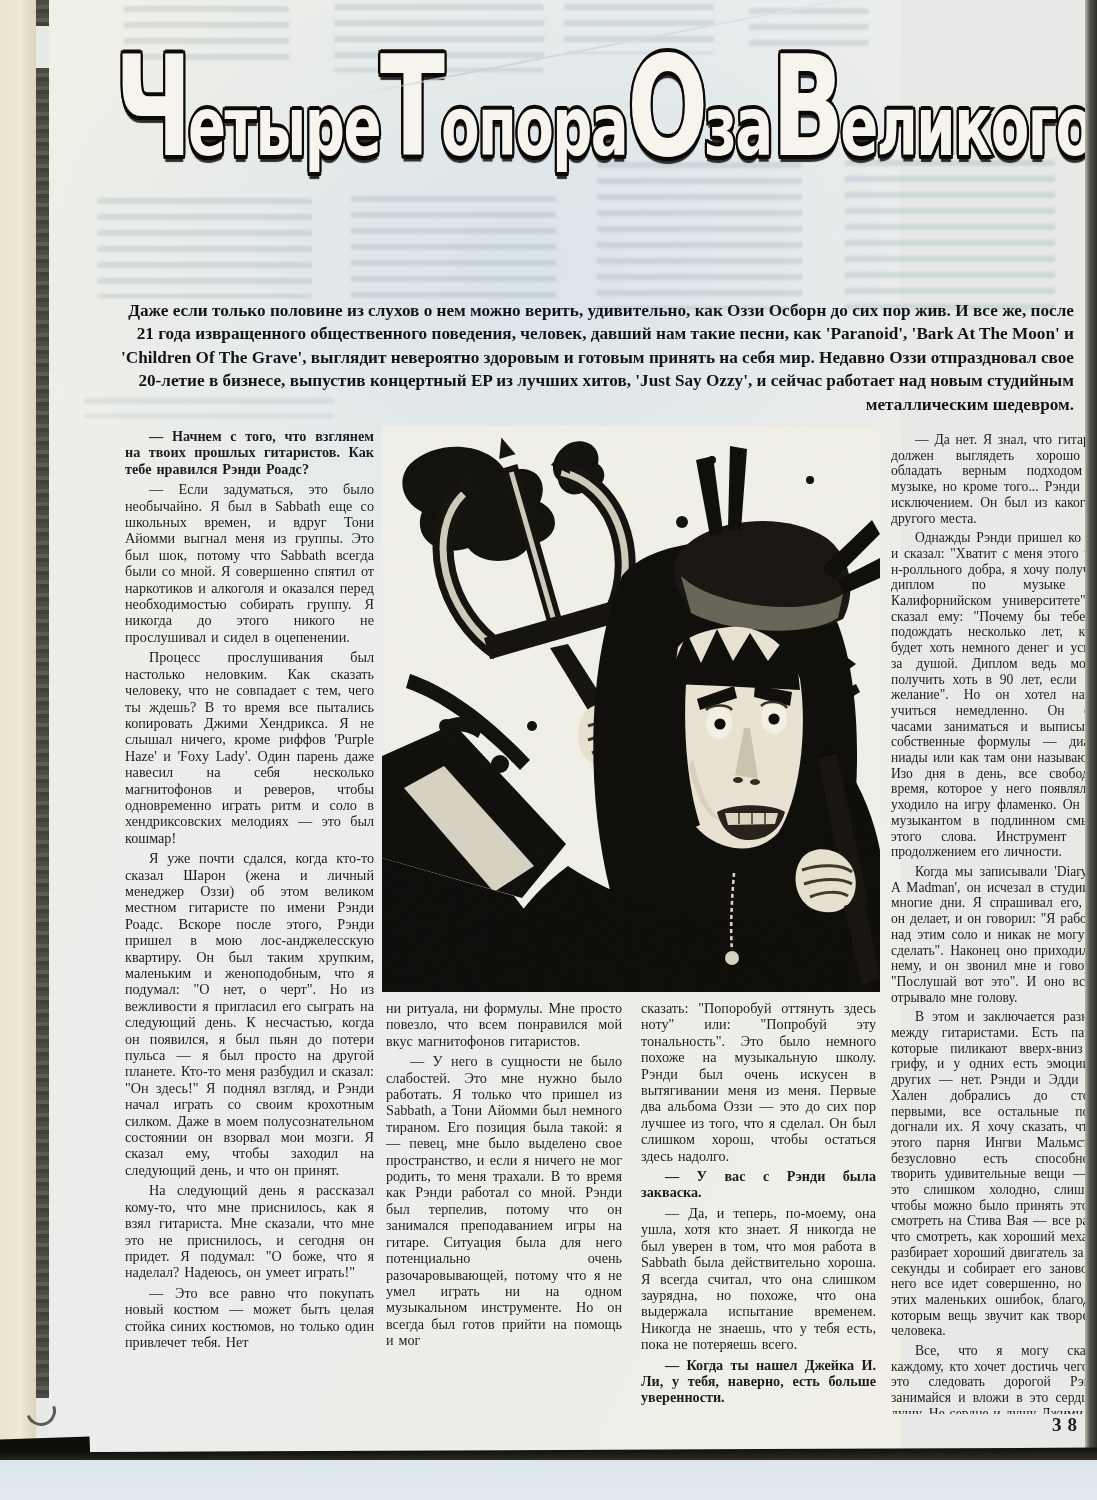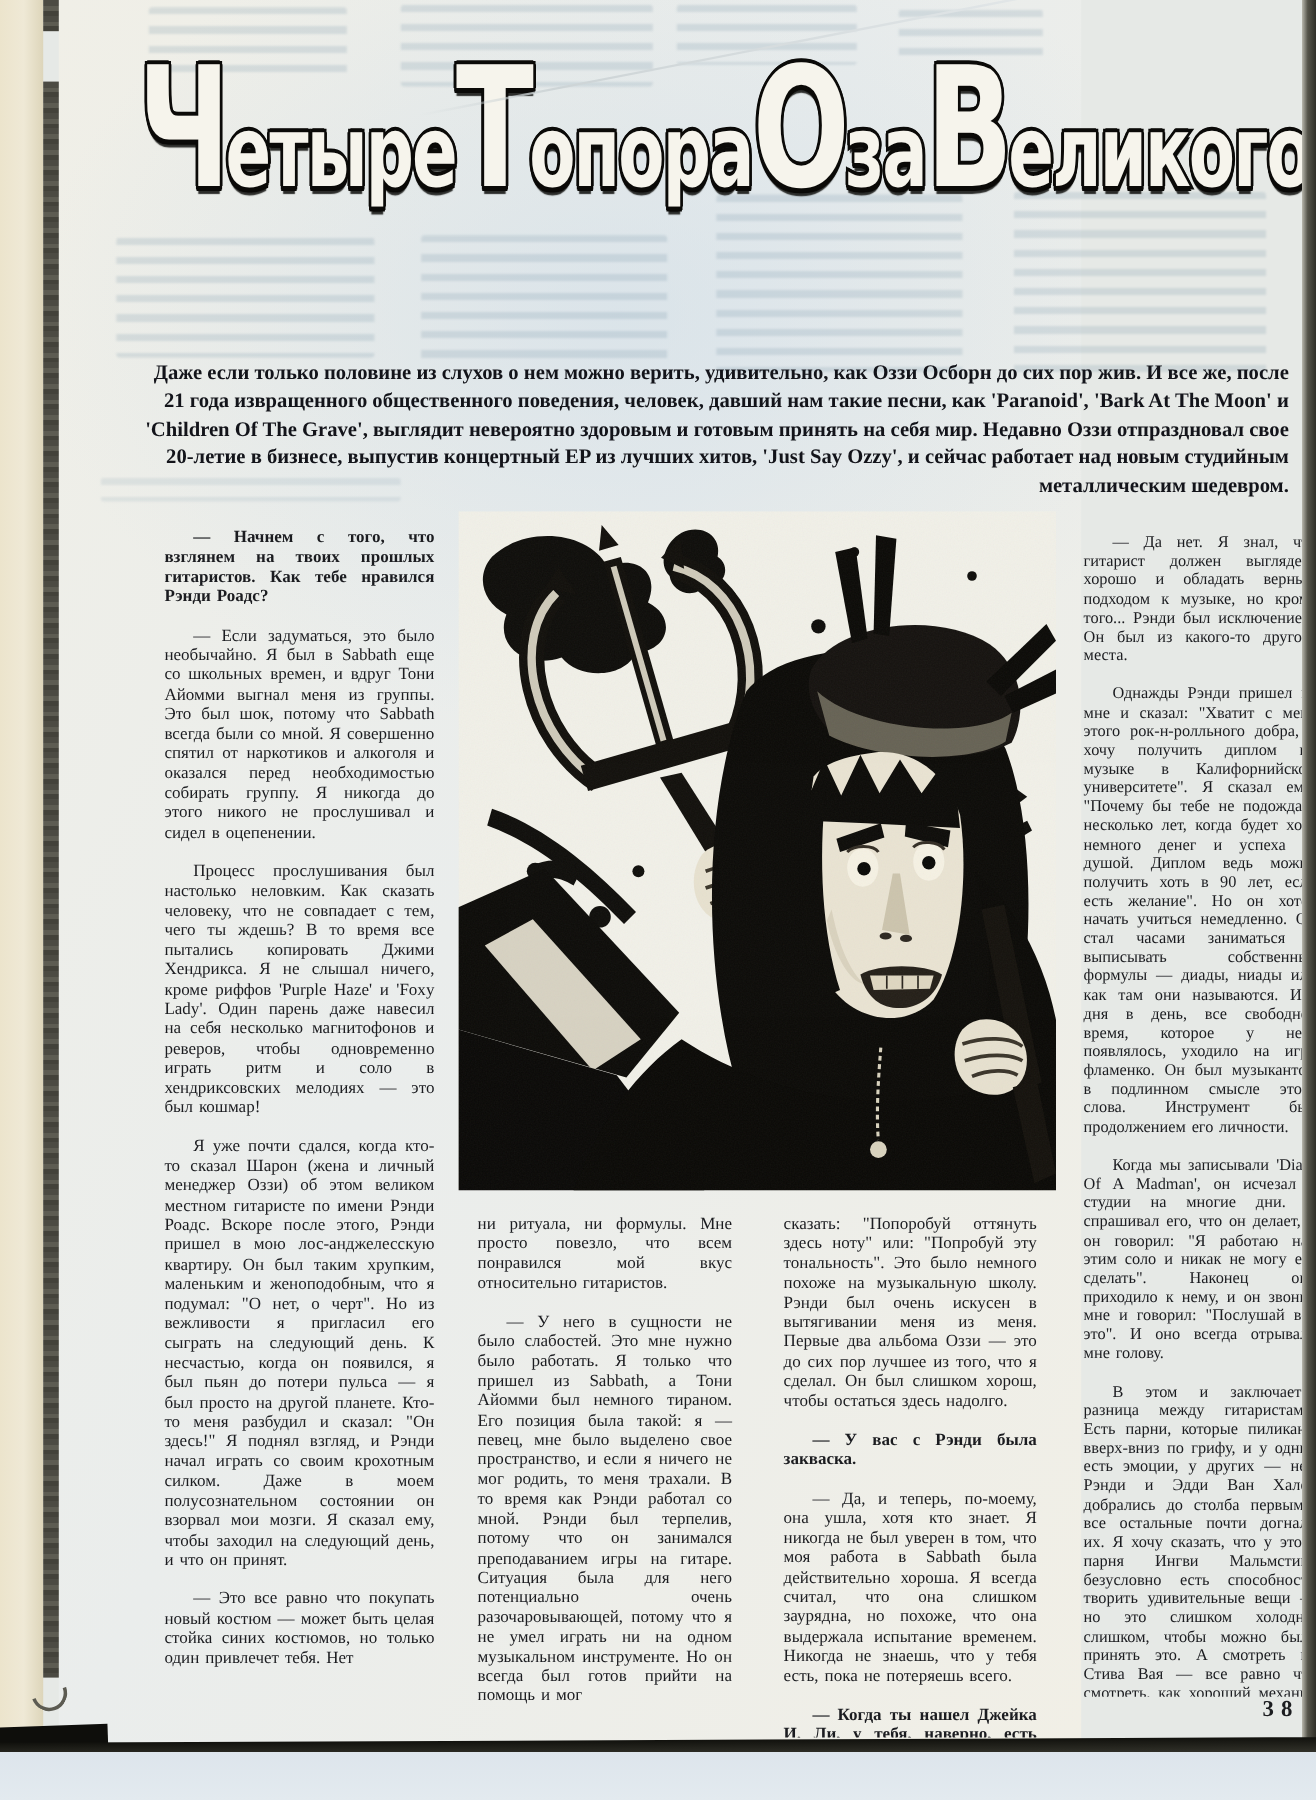--- a/index.html
+++ b/index.html
@@ -74,21 +74,21 @@
   .intro{
     position:absolute;left:71px;top:299px;width:954px;
     font-weight:bold;font-size:17.2px;line-height:23.4px;
     text-align:right;color:#13141a;
   }
   
   .col{
     position:absolute;font-size:14.2px;line-height:16.4px;color:#1b1c20;
     text-align:justify;overflow:hidden;word-spacing:1.4px;
   }
-  .col p{margin:16px;text-indent:24px;}
+  .col p{margin:4px;text-indent:24px;}
   .col p.cont{text-indent:0;}
   .col p.q{font-weight:bold;}
   #col1{left:72px;top:424px;width:257px;height:992px;}
   #col2{left:333px;top:996px;width:244px;height:452px;}
   #col3{left:588px;top:996px;width:243px;height:452px;}
   #col4{left:838px;top:428px;width:226px;height:986px;font-size:13.6px;line-height:15.7px;}
   
   .photo{
     position:absolute;left:333px;top:426px;width:498px;height:566px;
   }
@@ -118,20 +118,21 @@
   <div class="title-wrap"><span class="tw">Четыре</span><span class="tw">Топора</span><span class="tw">Оза</span><span class="tw">Великого</span></div>
   <div class="scratch"></div>
 
   <div class="intro">Даже если только половине из слухов о нем можно верить, удивительно, как Оззи Осборн до сих пор жив. И все же, после 21 года извращенного общественного поведения, человек, давший нам такие песни, как 'Paranoid', 'Bark At The Moon' и 'Children Of The Grave', выглядит невероятно здоровым и готовым принять на себя мир. Недавно Оззи отпраздновал свое 20-летие в бизнесе, выпустив концертный EP из лучших хитов, 'Just Say Ozzy', и сейчас работает над новым студийным металлическим шедевром.</div>
 
   <div class="col" id="col1">
     <p class="q">— Начнем с того, что взглянем на твоих прошлых гитаристов. Как тебе нравился Рэнди Роадс?</p>
     <p>— Если задуматься, это было необычайно. Я был в Sabbath еще со школьных времен, и вдруг Тони Айомми выгнал меня из группы. Это был шок, потому что Sabbath всегда были со мной. Я совершенно спятил от наркотиков и алкоголя и оказался перед необходимостью собирать группу. Я никогда до этого никого не прослушивал и сидел в оцепенении.</p>
     <p>Процесс прослушивания был настолько неловким. Как сказать человеку, что не совпадает с тем, чего ты ждешь? В то время все пытались копировать Джими Хендрикса. Я не слышал ничего, кроме риффов 'Purple Haze' и 'Foxy Lady'. Один парень даже навесил на себя несколько магнитофонов и реверов, чтобы одновременно играть ритм и соло в хендриксовских мелодиях — это был кошмар!</p>
     <p>Я уже почти сдался, когда кто-то сказал Шарон (жена и личный менеджер Оззи) об этом великом местном гитаристе по имени Рэнди Роадс. Вскоре после этого, Рэнди пришел в мою лос-анджелесскую квартиру. Он был таким хрупким, маленьким и женоподобным, что я подумал: "О нет, о черт". Но из вежливости я пригласил его сыграть на следующий день. К несчастью, когда он появился, я был пьян до потери пульса — я был просто на другой планете. Кто-то меня разбудил и сказал: "Он здесь!" Я поднял взгляд, и Рэнди начал играть со своим крохотным силком. Даже в моем полусознательном состоянии он взорвал мои мозги. Я сказал ему, чтобы заходил на следующий день, и что он принят.</p>
+    <p>На следующий день я рассказал кому-то, что мне приснилось, как я взял гитариста. Мне сказали, что мне это не приснилось, и сегодня он придет. Я подумал: "О боже, что я наделал? Надеюсь, он умеет играть!"</p>
     <p>— Это все равно что покупать новый костюм — может быть целая стойка синих костюмов, но только один привлечет тебя. Нет</p>
   </div>
 
   <div class="photo">
     <svg width="498" height="566" viewBox="0 0 498 566" xmlns="http://www.w3.org/2000/svg">
       <defs>
         <filter id="grain">
             <feTurbulence type="fractalNoise" baseFrequency="0.9" numOctaves="2"></feTurbulence>
           </filter>
       </defs>
@@ -232,21 +233,21 @@
 
   <div class="col" id="col4">
     <p>— Да нет. Я знал, что гитарист должен выглядеть хорошо и обладать верным подходом к музыке, но кроме того... Рэнди был исключением. Он был из какого-то другого места.</p>
     <p>Однажды Рэнди пришел ко мне и сказал: "Хватит с меня этого рок-н-ролльного добра, я хочу получить диплом по музыке в Калифорнийском университете". Я сказал ему: "Почему бы тебе не подождать несколько лет, когда будет хоть немного денег и успеха за душой. Диплом ведь можно получить хоть в 90 лет, если есть желание". Но он хотел начать учиться немедленно. Он стал часами заниматься и выписывать собственные формулы — диады, ниады или как там они называются. Изо дня в день, все свободное время, которое у него появлялось, уходило на игру фламенко. Он был музыкантом в подлинном смысле этого слова. Инструмент был продолжением его личности.</p>
     <p>Когда мы записывали 'Diary Of A Madman', он исчезал в студии на многие дни. Я спрашивал его, что он делает, и он говорил: "Я работаю над этим соло и никак не могу его сделать". Наконец оно приходило к нему, и он звонил мне и говорил: "Послушай вот это". И оно всегда отрывало мне голову.</p>
     <p>В этом и заключается разница между гитаристами. Есть парни, которые пиликают вверх-вниз по грифу, и у одних есть эмоции, у других — нет. Рэнди и Эдди Ван Хален добрались до столба первыми, все остальные почти догнали их. Я хочу сказать, что у этого парня Ингви Мальмстина безусловно есть способности творить удивительные вещи — но это слишком холодно, слишком, чтобы можно было принять это. А смотреть на Стива Вая — все равно что смотреть, как хороший механик разбирает хороший двигатель за три секунды и собирает его заново. У него все идет совершенно, но нет этих маленьких ошибок, благодаря которым вещь звучит как творение человека.</p>
     <p>Все, что я могу сказать каждому, кто хочет достичь чего-то, это следовать дорогой Рэнди: занимайся и вложи в это сердце и душу. Не сердце и душу Джими</p>
   </div>
 
   <div class="col" id="col2">
-    <p class="cont">ни ритуала, ни формулы. Мне просто повезло, что всем понравился мой вкус относительно гитаристов.</p>
+    <p class="cont">ни ритуала, ни формулы. Мне просто повезло, что всем понравился мой вкус магнитофонов гитаристов.</p>
     <p>— У него в сущности не было слабостей. Это мне нужно было работать. Я только что пришел из Sabbath, а Тони Айомми был немного тираном. Его позиция была такой: я — певец, мне было выделено свое пространство, и если я ничего не мог родить, то меня трахали. В то время как Рэнди работал со мной. Рэнди был терпелив, потому что он занимался преподаванием игры на гитаре. Ситуация была для него потенциально очень разочаровывающей, потому что я не умел играть ни на одном музыкальном инструменте. Но он всегда был готов прийти на помощь и мог</p>
   </div>
 
   <div class="col" id="col3">
     <p class="cont">сказать: "Попоробуй оттянуть здесь ноту" или: "Попробуй эту тональность". Это было немного похоже на музыкальную школу. Рэнди был очень искусен в вытягивании меня из меня. Первые два альбома Оззи — это до сих пор лучшее из того, что я сделал. Он был слишком хорош, чтобы остаться здесь надолго.</p>
     <p class="q">— У вас с Рэнди была закваска.</p>
     <p>— Да, и теперь, по-моему, она ушла, хотя кто знает. Я никогда не был уверен в том, что моя работа в Sabbath была действительно хороша. Я всегда считал, что она слишком заурядна, но похоже, что она выдержала испытание временем. Никогда не знаешь, что у тебя есть, пока не потеряешь всего.</p>
     <p class="q">— Когда ты нашел Джейка И. Ли, у тебя, наверно, есть больше уверенности.</p>
   </div>
 

